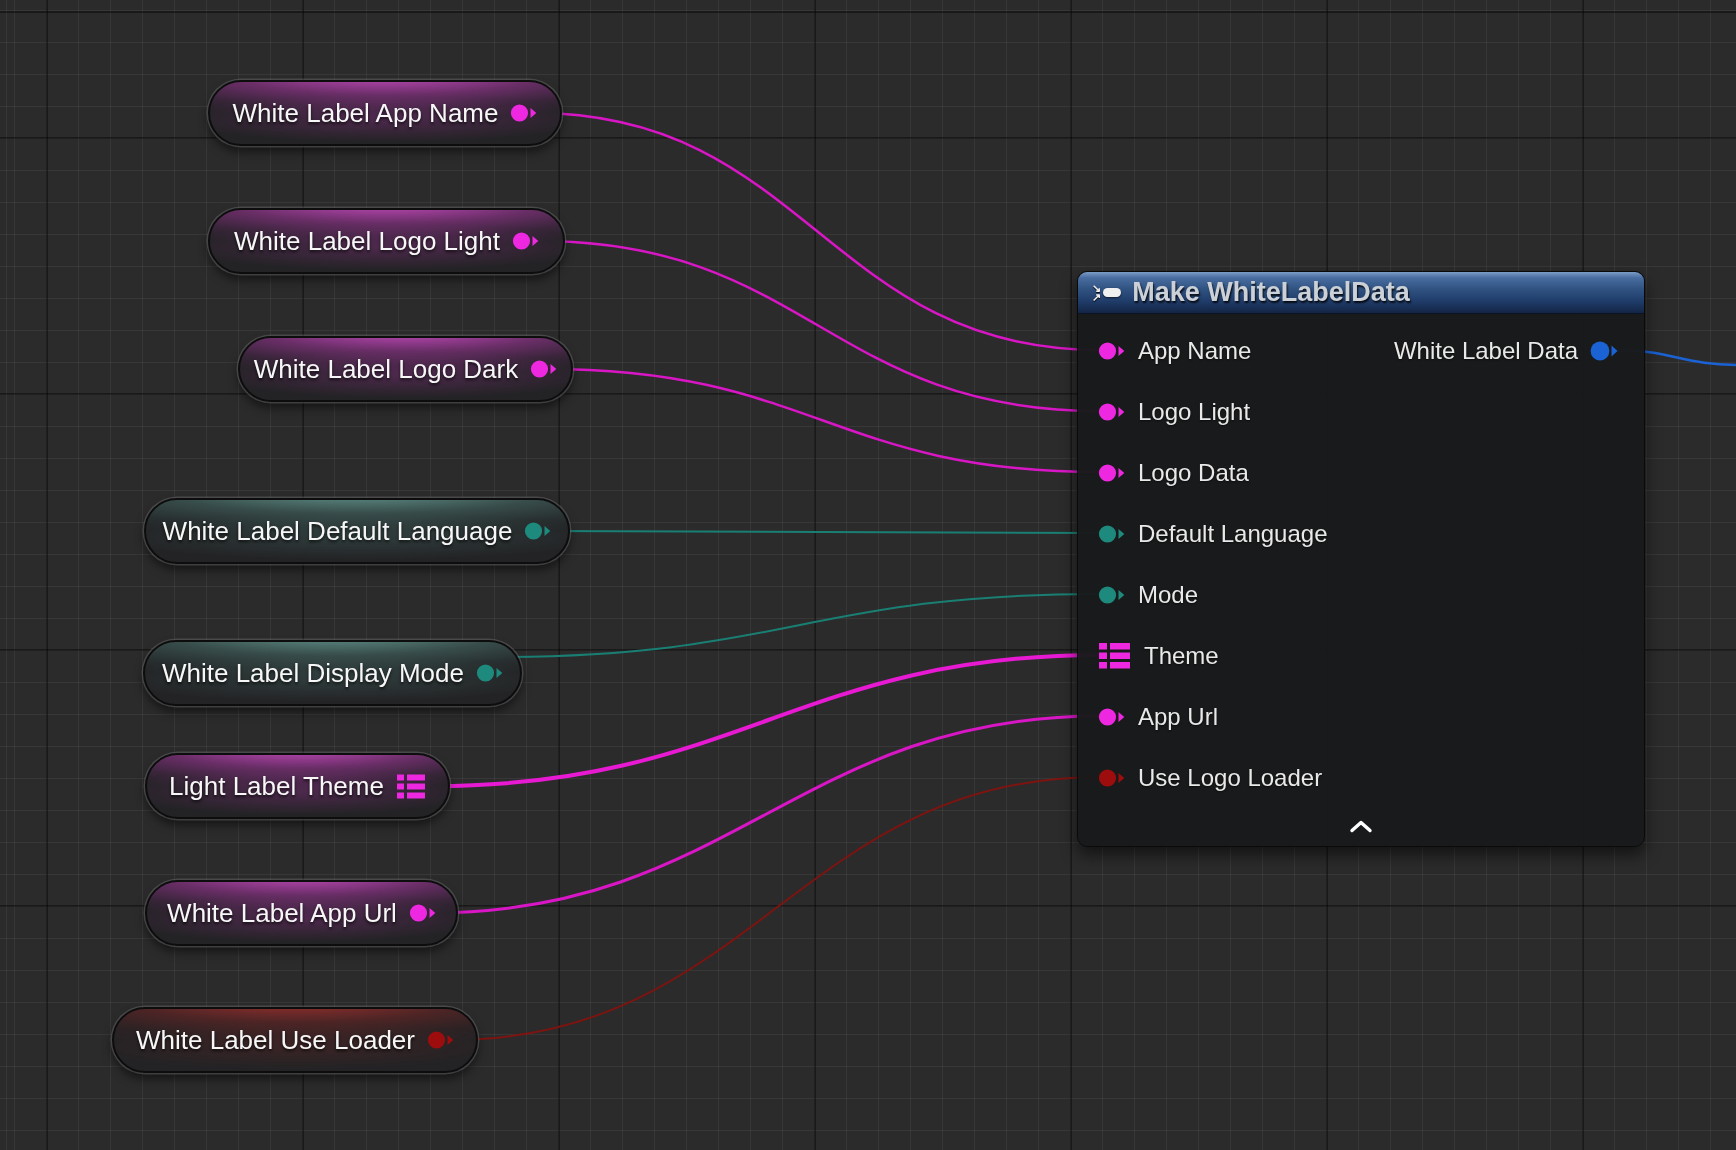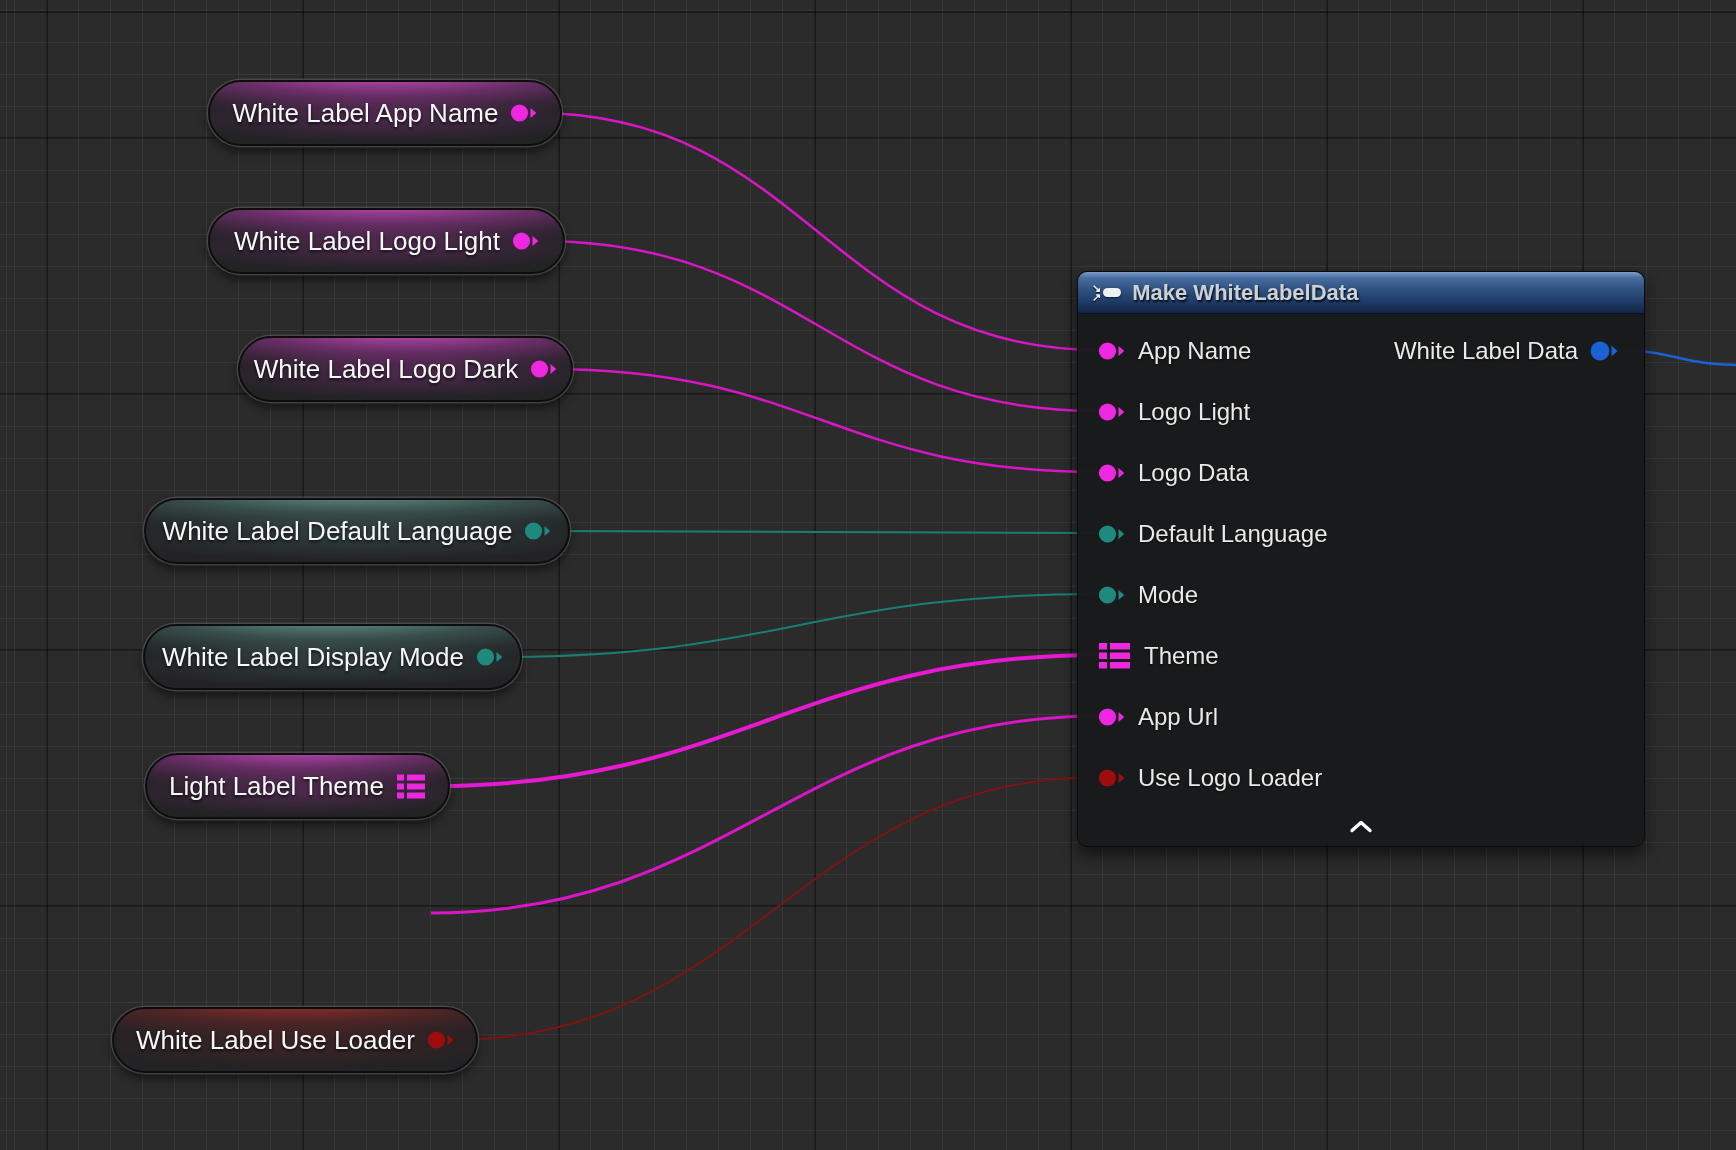--- a/index.html
+++ b/index.html
@@ -45,21 +45,21 @@
     box-shadow:0 8px 16px rgba(0,0,0,0.55);
   }
   .make-header{
     height:42px;border-radius:9px 9px 0 0;display:flex;align-items:center;gap:11px;padding:0 14px;
     background:linear-gradient(180deg,#7b9cc7 0%,#496da0 14%,#315483 40%,#203d6b 70%,#132545 100%);
     border-bottom:1px solid #0a1424;
   }
   .mk-icon{display:flex;align-items:center;gap:2px;}
   .mk-arrows{display:flex;flex-direction:column;color:#f0f0f0;font-size:11px;line-height:9px;font-weight:bold;text-shadow:0 1px 1px #000;}
   .mk-pill{width:18px;height:9px;border-radius:5px;background:#f0f0f0;box-shadow:0 1px 2px rgba(0,0,0,0.6);}
-  .make-title{color:#ccd1d7;font-size:22px;font-weight:700;text-shadow:1px 2px 2px rgba(0,0,0,0.85);white-space:nowrap;}
+  .make-title{color:#ccd1d7;font-size:27px;font-weight:700;text-shadow:1px 2px 2px rgba(0,0,0,0.85);white-space:nowrap;}
   .make-body{padding-top:6px;}
   .prow{height:61px;display:flex;align-items:center;padding:0 26px 0 20px;}
   .prow .in{display:flex;align-items:center;gap:13px;}
   .prow .rlbl{color:#e9e9e9;font-size:24px;text-shadow:0 1px 2px rgba(0,0,0,0.6);white-space:nowrap;}
   .prow .out{margin-left:auto;display:flex;align-items:center;gap:12px;}
   .chevron-btn{position:absolute;left:50%;bottom:8px;transform:translateX(-50%);background:none;border:none;padding:2px 8px;cursor:pointer;}
 </style>
 </head>
 <body>
 
@@ -102,40 +102,47 @@
   </div>
 
   <div class="pill t-teal" style="left:144px;top:498px;width:426px;">
     <span class="lbl">White Label Default Language</span>
     <svg class="c-teal" width="27" height="20" viewBox="0 0 27 20">
         <circle cx="9.5" cy="10" r="8.6" fill="currentColor"></circle>
         <path d="M20.5 5 L26.3 10 L20.5 15 Z" fill="currentColor"></path>
       </svg>
   </div>
 
-  <div class="pill t-teal" style="left:143px;top:624px;width:379px;gap:12px;">
+  <div class="pill t-teal" style="left:143px;top:640px;width:379px;gap:12px;">
     <span class="lbl">White Label Display Mode</span>
     <svg class="c-teal" width="27" height="20" viewBox="0 0 27 20">
         <circle cx="9.5" cy="10" r="8.6" fill="currentColor"></circle>
         <path d="M20.5 5 L26.3 10 L20.5 15 Z" fill="currentColor"></path>
       </svg>
   </div>
 
   <div class="pill t-magenta" style="left:145px;top:753px;width:305px;">
     <span class="lbl">Light Label Theme</span>
     <svg class="c-magenta" width="30" height="27" viewBox="0 0 30 27">
       <rect x="1" y="1.5" width="7" height="6" fill="currentColor"></rect>
         <rect x="11" y="1.5" width="18" height="6" fill="currentColor"></rect>
       <rect x="1" y="10.5" width="7" height="6" fill="currentColor"></rect>
         <rect x="11" y="10.5" width="18" height="6" fill="currentColor"></rect>
       <rect x="1" y="19.5" width="7" height="6" fill="currentColor"></rect>
         <rect x="11" y="19.5" width="18" height="6" fill="currentColor"></rect>
     </svg>
   </div>
 
+  <div class="pill t-magenta" style="left:145px;top:880px;width:313px;">
+    <span class="lbl">White Label App Url</span>
+    <svg class="c-magenta" width="27" height="20" viewBox="0 0 27 20">
+        <circle cx="9.5" cy="10" r="8.6" fill="currentColor"></circle>
+        <path d="M20.5 5 L26.3 10 L20.5 15 Z" fill="currentColor"></path>
+      </svg>
+  </div>
 
   <div class="pill t-red" style="left:112px;top:1007px;width:366px;">
     <span class="lbl">White Label Use Loader</span>
     <svg class="c-red" width="27" height="20" viewBox="0 0 27 20">
         <circle cx="9.5" cy="10" r="8.6" fill="currentColor"></circle>
         <path d="M20.5 5 L26.3 10 L20.5 15 Z" fill="currentColor"></path>
       </svg>
   </div>
 
   <div class="make-node">

